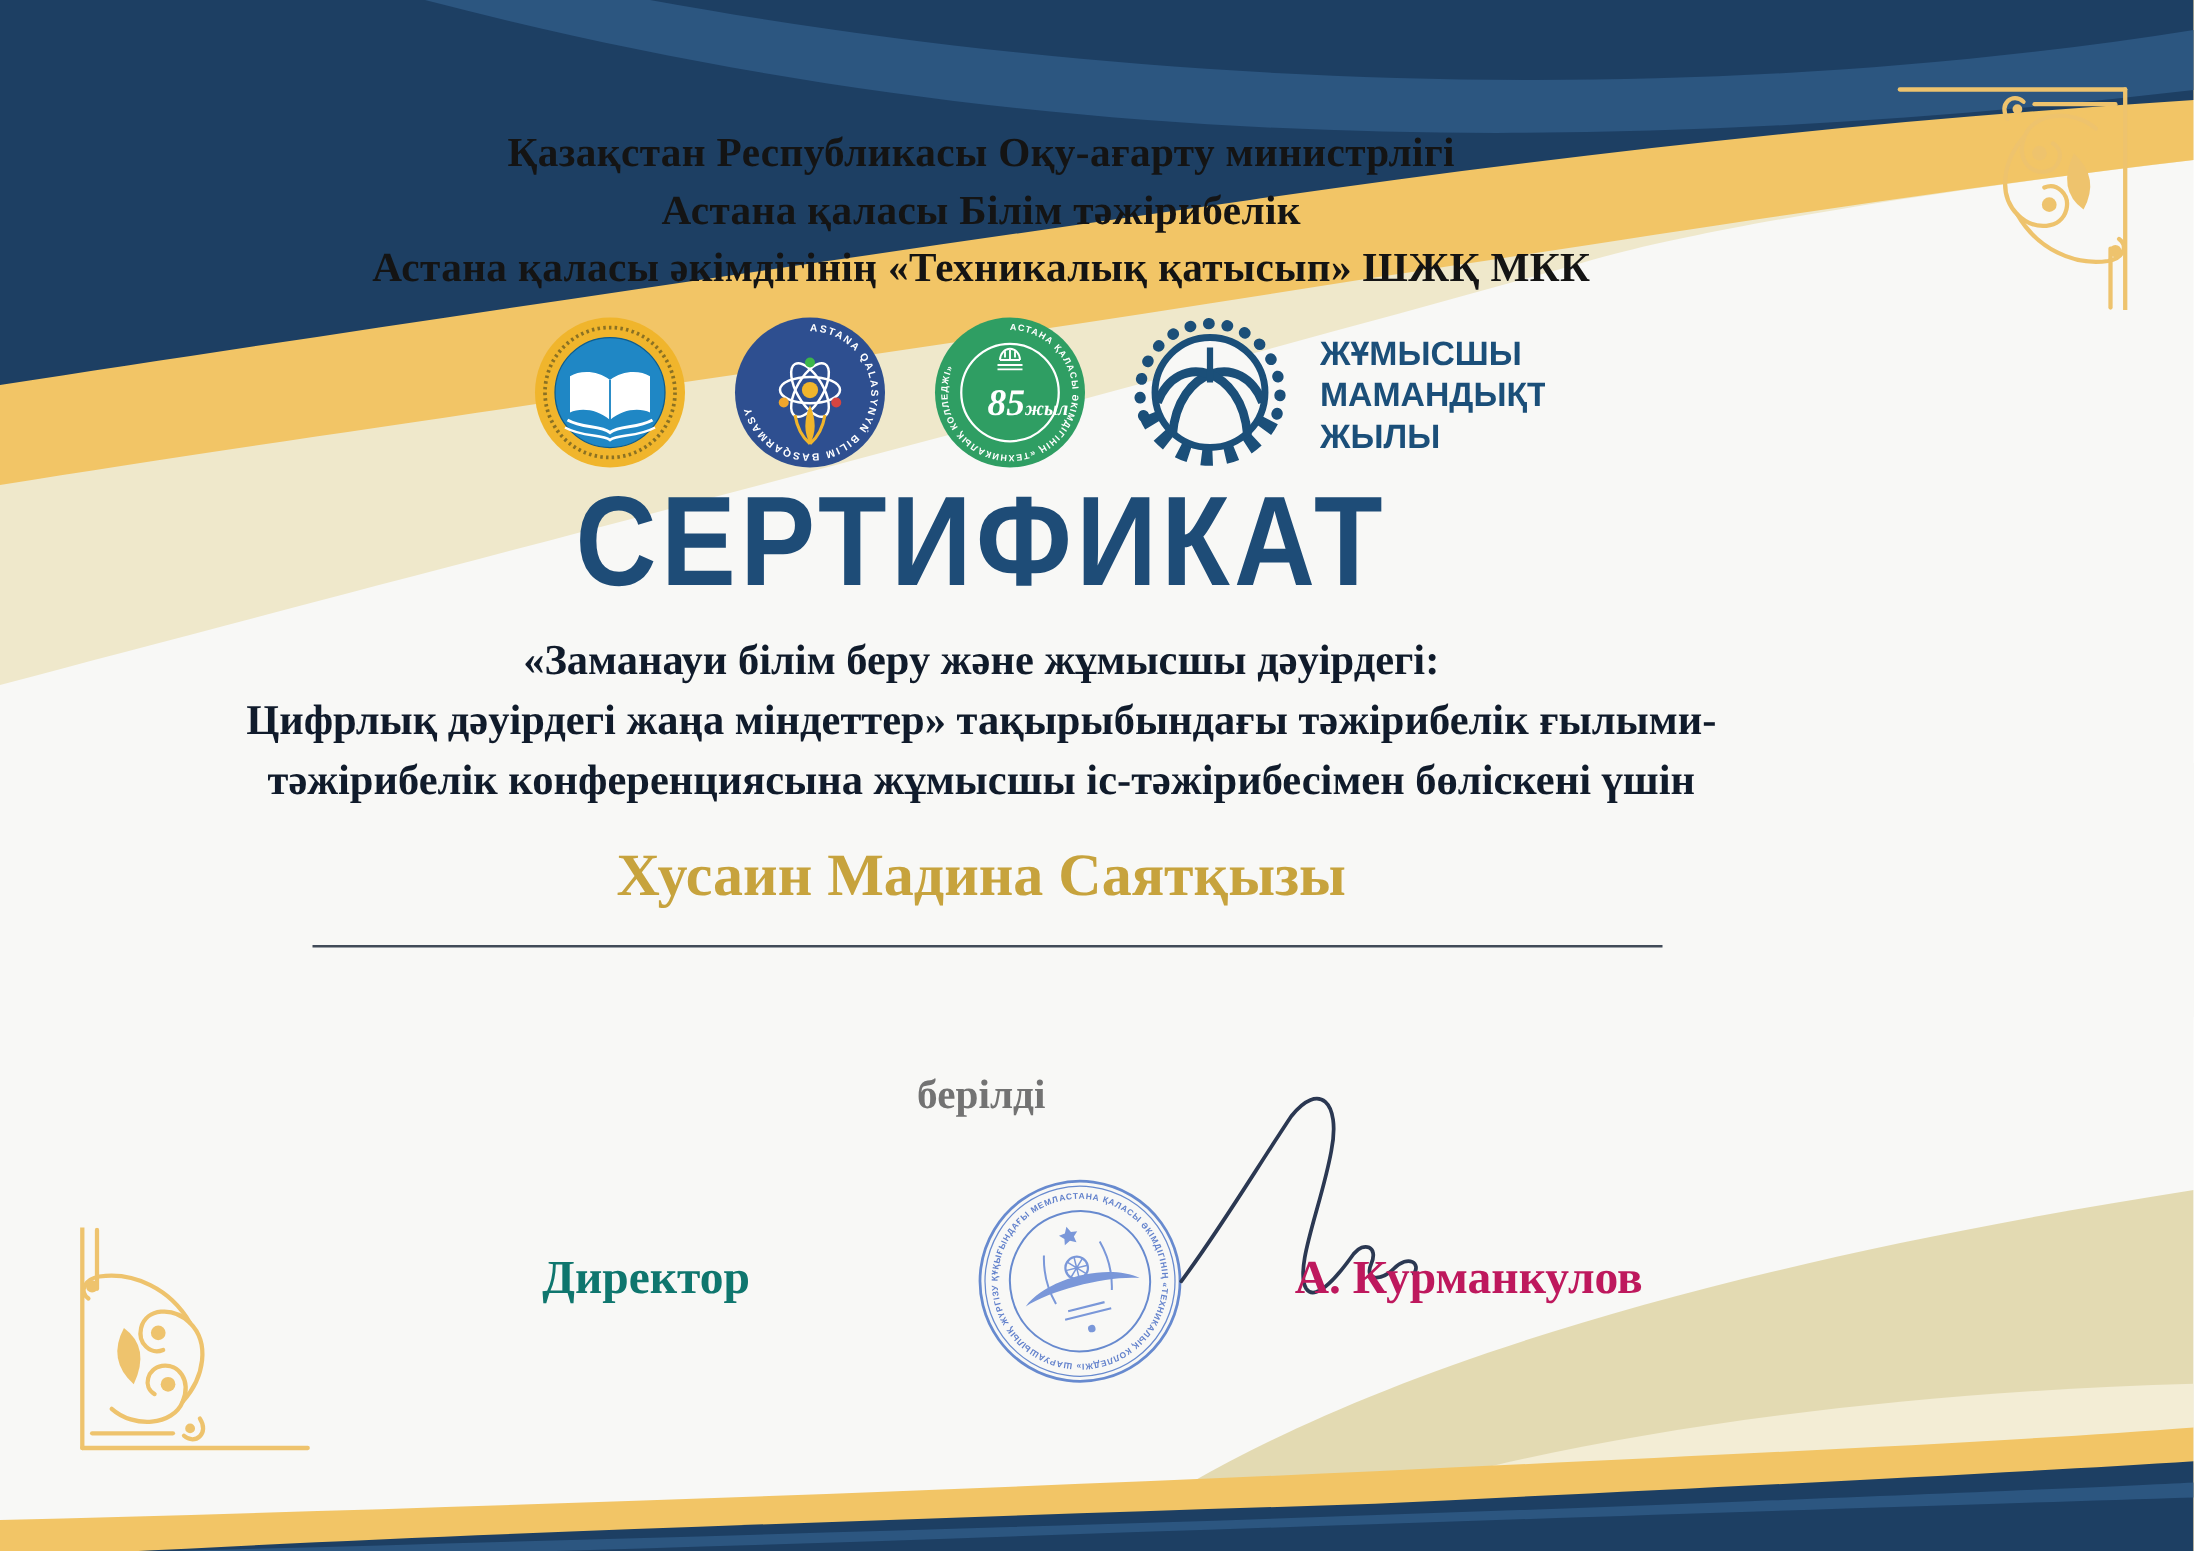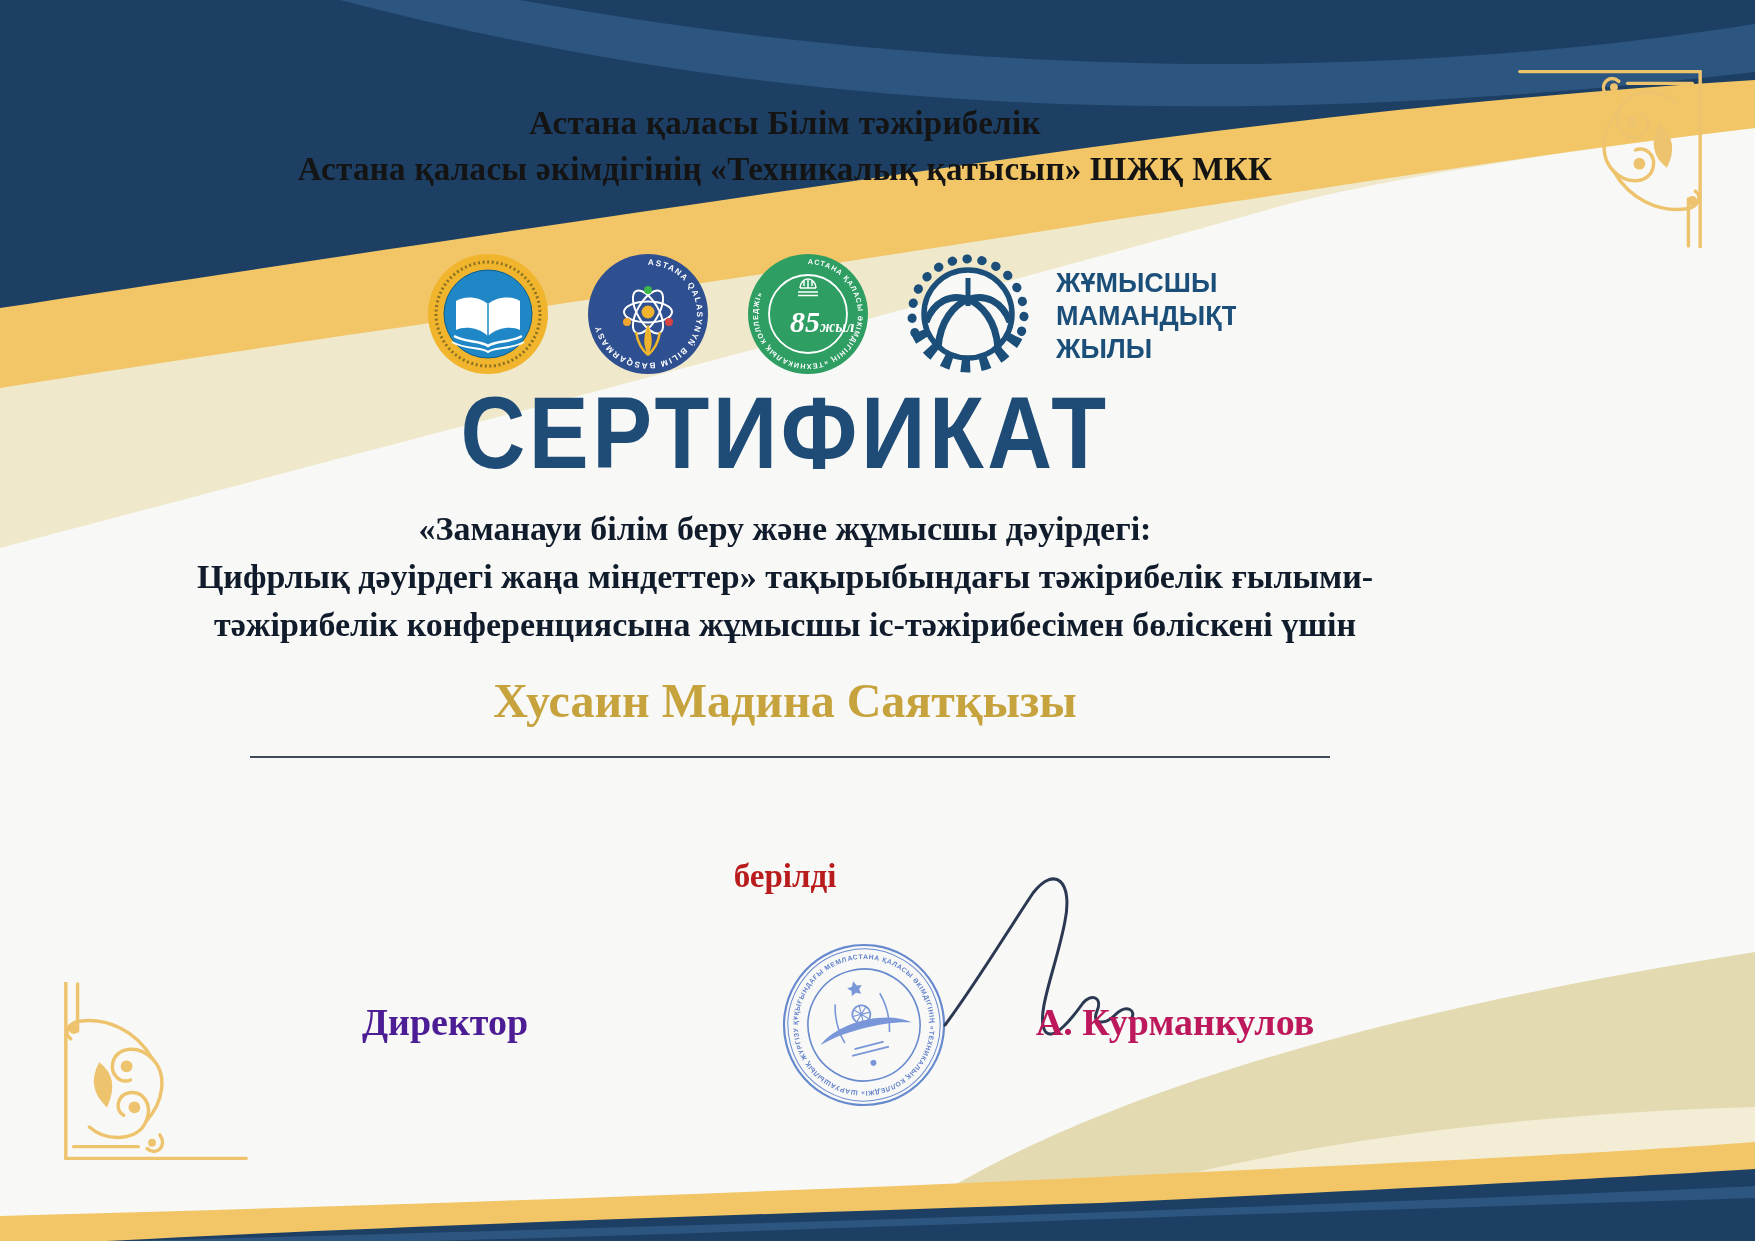--- a/index.html
+++ b/index.html
@@ -14,23 +14,23 @@
     align-items:center;gap:36px;transform:translateX(46px);}
   .cert-title{left:150px;top:380px;width:1270px;text-align:center;
     font-family:"Liberation Sans", sans-serif;font-weight:700;font-size:102px;line-height:1.05;
     color:#1e4c77;letter-spacing:4px;transform:scaleX(.88);}
   .body-block{left:90px;top:505px;width:1390px;text-align:center;
     font-weight:700;font-size:34px;line-height:48px;color:#101b2b;}
   .recipient{left:150px;top:672px;width:1270px;text-align:center;
     font-weight:700;font-size:48px;line-height:1.2;color:#c7a33d;}
   .name-line{left:250px;top:756px;width:1080px;height:0;border-top:2px solid #414b58;}
   .issued{left:150px;top:858px;width:1270px;text-align:center;
-    font-weight:700;font-size:33px;color:#b91c1c;}
-  .role{left:290px;top:1000px;width:310px;text-align:center;
-    font-weight:700;font-size:38px;color:#4c1d95;}
+    font-weight:700;font-size:33px;color:#737373;}
+  .role{left:290px;top:1000px;width:310px;text-align:right;
+    font-weight:700;font-size:38px;color:#0f766e;}
   .signer{left:1010px;top:1000px;width:330px;text-align:center;
     font-weight:700;font-size:38px;color:#be185d;}
   svg{display:block;}
 </style>
 </head>
 <body>
 
 <div class="cert">
 
   <svg class="abs" style="left:0;top:0;" width="1755" height="560" viewBox="0 0 1755 560">
@@ -84,20 +84,21 @@
         <path d="M150,72 Q172,92 158,118 Q136,102 150,72 Z"></path>
         <circle cx="122" cy="72" r="6"></circle>
           <circle cx="130" cy="114" r="6"></circle>
         <circle cx="184" cy="152" r="5"></circle>
           <circle cx="104" cy="36" r="4"></circle>
       </g>
     </g>
   </svg>
 
   <div class="abs header-block">
+    <div>Қазақстан Республикасы Оқу-ағарту министрлігі</div>
     <div>Астана қаласы Білім тәжірибелік</div>
     <div>Астана қаласы әкімдігінің «Техникалық қатысып» ШЖҚ МКК</div>
   </div>
 
   <div class="abs logos-row">
 
     <svg width="124" height="124" viewBox="0 0 124 124">
       <circle cx="62" cy="62" r="60" fill="#f0b52c"></circle>
       <circle cx="62" cy="62" r="52" fill="none" stroke="#6a5b20" stroke-width="3" stroke-dasharray="2 2.6" opacity=".75"></circle>
       <circle cx="62" cy="62" r="44" fill="#1f87c5" stroke="#0c5c8f" stroke-width="1"></circle>

